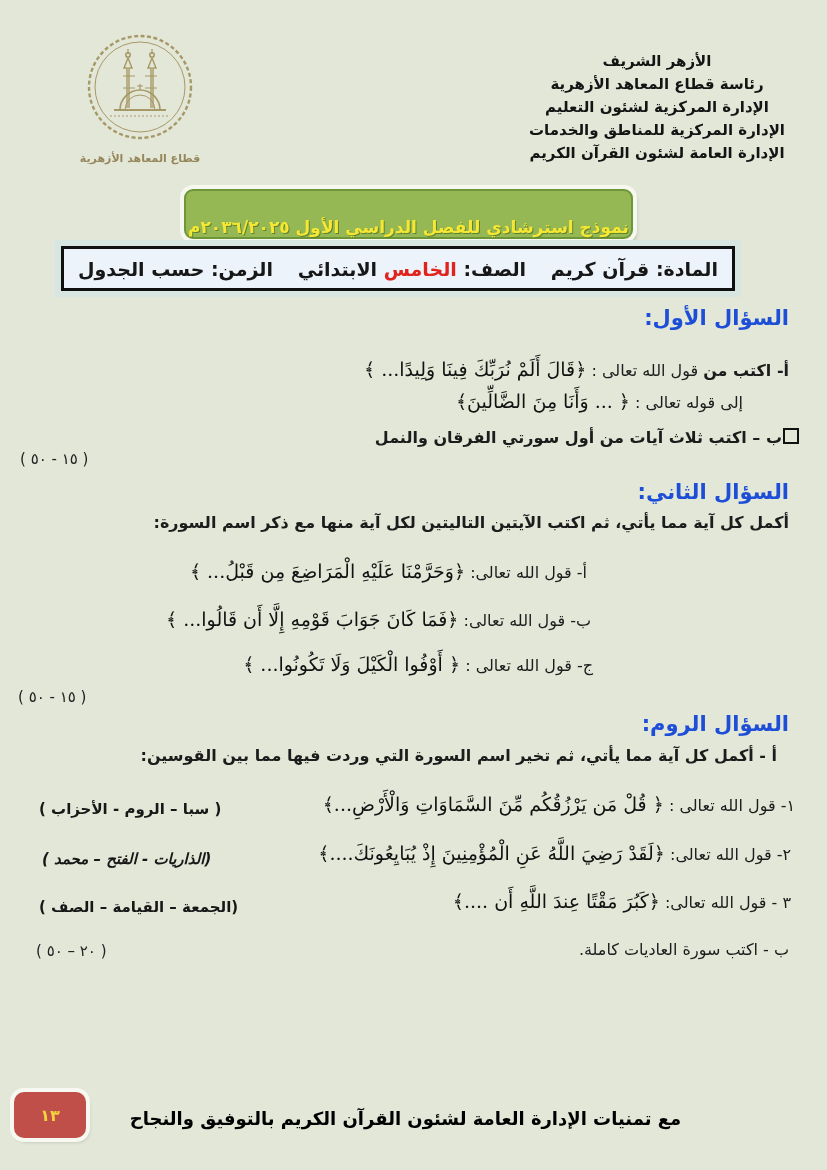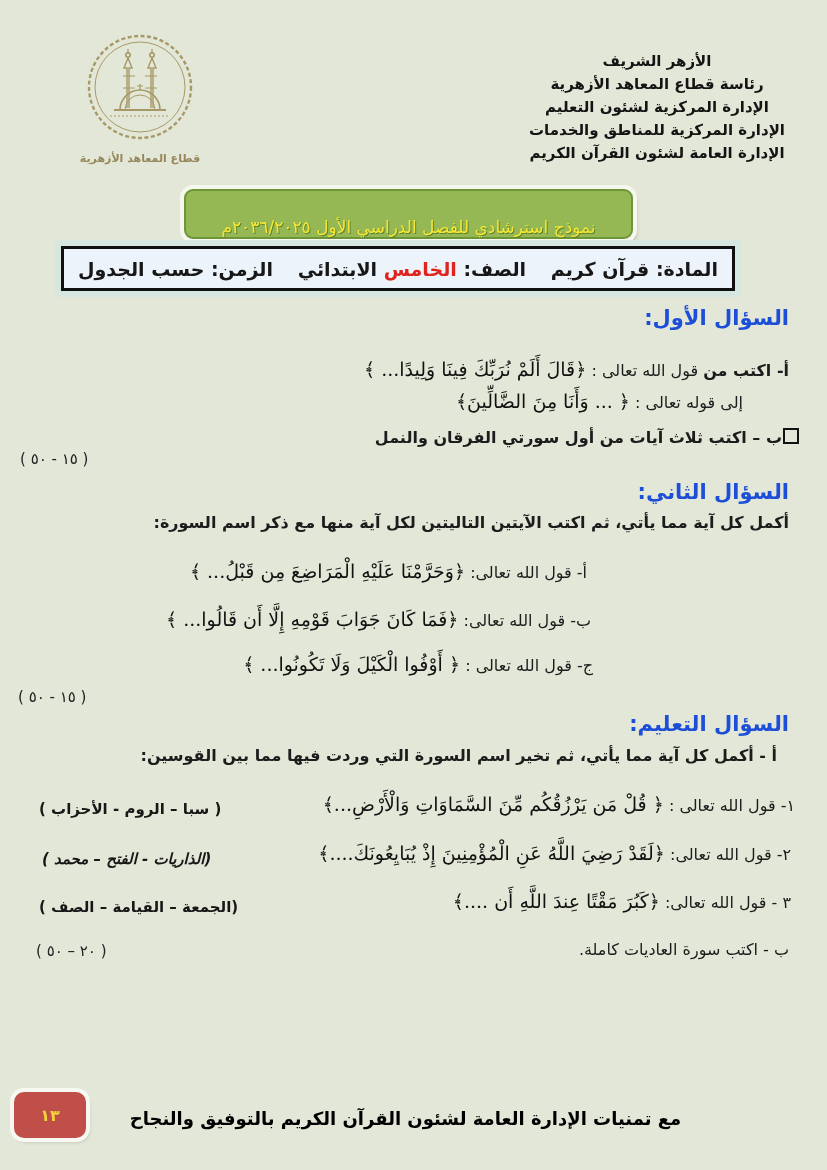--- a/index.html
+++ b/index.html
@@ -17,21 +17,21 @@
   .logo{position:absolute;top:30px;left:84px;width:144px;text-align:center;}
   .logo svg{display:block;margin:0 auto;}
   .logo-caption{font-size:11px;font-weight:bold;color:#96875b;margin-top:2px;}
   
   .banner{
     position:absolute;top:189px;left:200px;width:445px;height:46px;
     background:#95b754;border:2px solid #6d9639;border-radius:9px;
     box-shadow:0 0 0 4px #f6f8ef, 3px 4px 4px rgba(60,70,40,.35);
     display:flex;align-items:center;justify-content:center;
   }
-  .banner-text{color:#f6e733;font-weight:normal;font-size:17px;text-shadow:1px 1px 0 #5d8330;margin-top:26px;}
+  .banner-text{color:#f6e733;font-weight:bold;font-size:17px;text-shadow:1px 1px 0 #5d8330;margin-top:26px;}
   
   .infobox-wrap{position:absolute;top:246px;left:77px;width:674px;}
   .infobox{
     background:#edf3fa;border:3px solid #101010;height:39px;
     box-shadow:0 0 0 6px #d8e6e1;
     display:flex;align-items:center;justify-content:space-between;
     padding:0 14px;font-weight:bold;font-size:19px;
   }
   .red{color:#e0231c;}
   
@@ -151,21 +151,21 @@
     <span class="quran">﴿فَمَا كَانَ جَوَابَ قَوْمِهِ إِلَّا أَن قَالُوا... ﴾</span>
   </div>
 
   <div class="line" style="top:653px;right:234px;">
     <span>ج- قول الله تعالى :</span>
     <span class="quran">﴿ أَوْفُوا الْكَيْلَ وَلَا تَكُونُوا... ﴾</span>
   </div>
 
   <div class="marks" style="top:688px;left:34px;">( ١٥ - ٥٠ )</div>
 
-  <div class="sec-title" style="top:712px;right:38px;">السؤال التعليم:</div>
+  <div class="sec-title" style="top:712px;right:38px;">السؤال الروم:</div>
 
   <div class="line b" style="top:746px;right:50px;font-size:16px;">أ - أكمل كل آية مما يأتي، ثم تخير اسم السورة التي وردت فيها مما بين القوسين:</div>
 
   <div class="line" style="top:793px;right:32px;">
     <span>١- قول الله تعالى :</span>
     <span class="quran">﴿ قُلْ مَن يَرْزُقُكُم مِّنَ السَّمَاوَاتِ وَالْأَرْضِ...﴾</span>
   </div>
   <div class="opt" style="top:800px;left:55px;">( سبا – الروم - الأحزاب )</div>
 
   <div class="line" style="top:842px;right:36px;">

